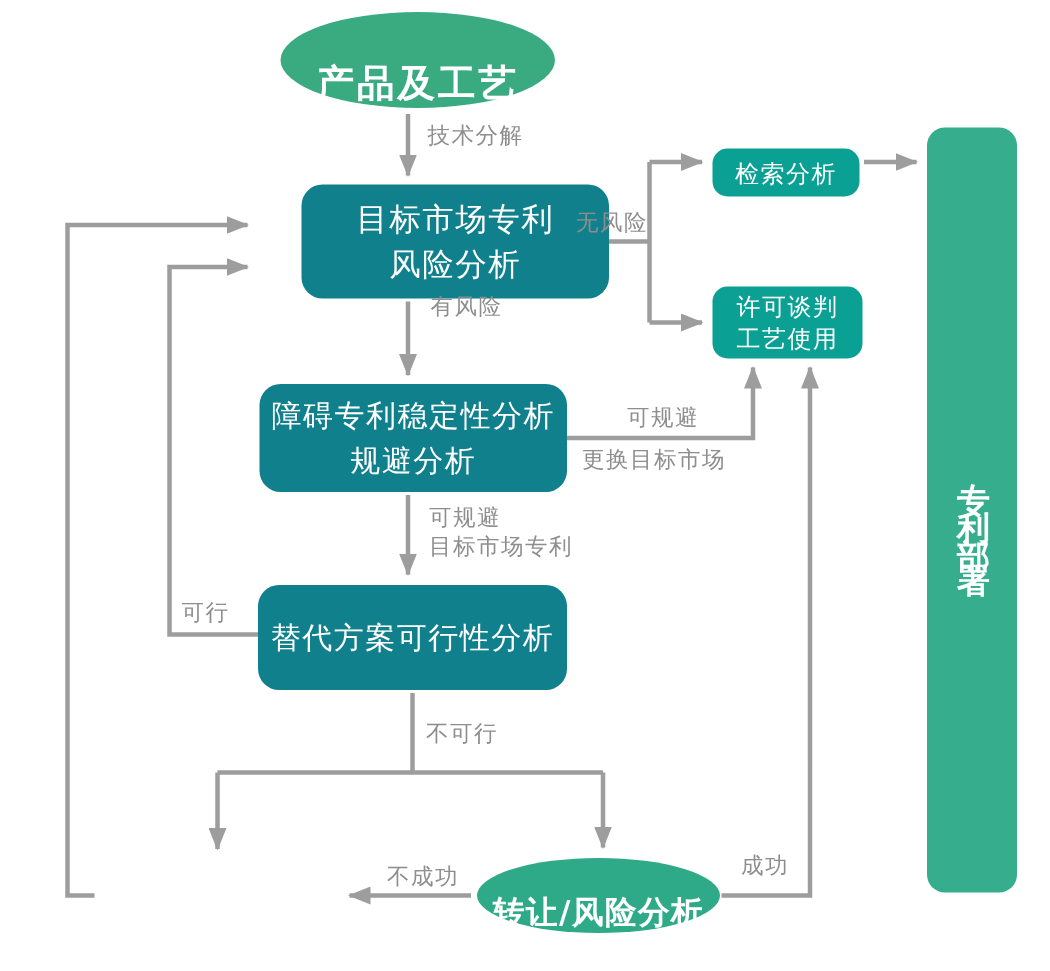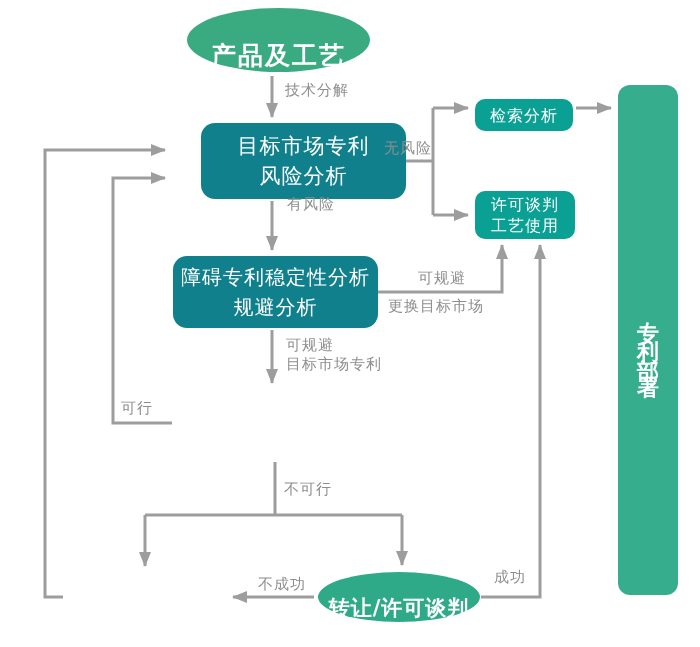--- a/index.html
+++ b/index.html
@@ -91,24 +91,27 @@
   <div class="node smallbox" style="left:475px;top:191px;width:100px;height:48px;">
     <div class="ln">许可谈判</div>
     <div class="ln">工艺使用</div>
   </div>
 
   <div class="node box" style="left:173px;top:256px;width:205px;height:72px;">
     <div class="ln">障碍专利稳定性分析</div>
     <div class="ln">规避分析</div>
   </div>
 
+  <div class="node box" style="left:172px;top:390px;width:206px;height:70px;">
+    <div class="ln">替代方案可行性分析</div>
+  </div>
 
 
   <div class="node ellipse green" style="left:318px;top:572px;width:162px;height:50px;">
-    <div class="ln">转让/许可谈判</div>
+    <div class="ln">转让/风险分析</div>
   </div>
 
   <div class="node tallrect" style="left:618px;top:85px;width:60px;height:510px;">
     <div class="vtext">专利部署</div>
   </div>
 
   <span class="elabel" style="left:285px;top:81px;">技术分解</span>
   <span class="elabel" style="left:384px;top:139px;">无风险</span>
   <span class="elabel" style="left:287px;top:195px;">有风险</span>
   <span class="elabel" style="left:418px;top:269px;">可规避</span>

